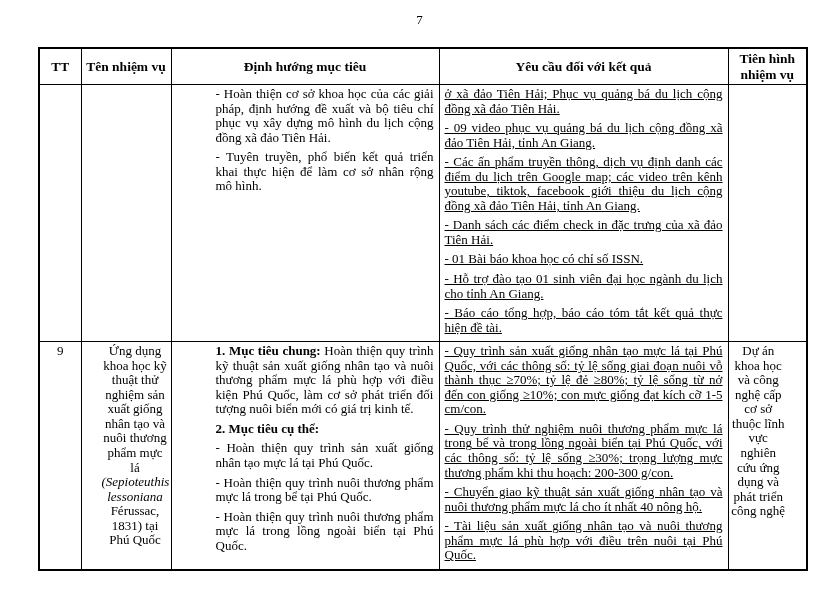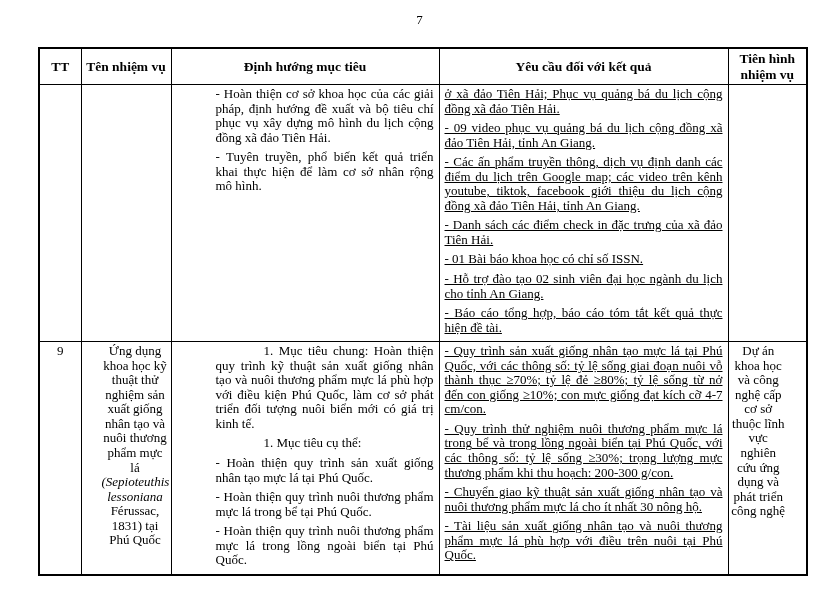--- a/index.html
+++ b/index.html
@@ -43,21 +43,21 @@
     padding: 2px 5px 1px 5px;
   }
   td p { margin: 0 0 5px 0; }
   .col-tt   { text-align: center; }
   .col-name { text-align: center; padding-left: 20px; padding-right: 2px; }
   .col-obj  { text-align: justify; padding-left: 44px; }
   .col-res  { text-align: justify; text-decoration: underline; }
   .col-type { text-align: center; padding-left: 2px; padding-right: 20px; }
   tbody tr.row-a { height: 242px; }
   tbody tr.row-b { height: 225px; }
-  .seg-b { font-weight: normal; margin-left: 48px; }
+  .seg-b { font-weight: bold; }
   .seg-i { font-style: italic; }
 </style>
 </head>
 <body>
 
 <div class="page-number">7</div>
 
 <table class="task-table">
   <colgroup>
     <col style="width:42px">
@@ -82,43 +82,43 @@
         <td class="col-obj">
           <p><span>- Hoàn thiện cơ sở khoa học của các giải pháp, định hướng đề xuất và bộ tiêu chí phục vụ xây dựng mô hình du lịch cộng đồng xã đảo Tiên Hải.</span></p>
           <p><span>- Tuyên truyền, phổ biến kết quả triển khai thực hiện để làm cơ sở nhân rộng mô hình.</span></p>
         </td>
         <td class="col-res">
           <p><span>ở xã đảo Tiên Hải; Phục vụ quảng bá du lịch cộng đồng xã đảo Tiên Hải.</span></p>
           <p><span>- 09 video phục vụ quảng bá du lịch cộng đồng xã đảo Tiên Hải, tỉnh An Giang.</span></p>
           <p><span>- Các ấn phẩm truyền thông, dịch vụ định danh các điểm du lịch trên Google map; các video trên kênh youtube, tiktok, facebook giới thiệu du lịch cộng đồng xã đảo Tiên Hải, tỉnh An Giang.</span></p>
           <p><span>- Danh sách các điểm check in đặc trưng của xã đảo Tiên Hải.</span></p>
           <p><span>- 01 Bài báo khoa học có chỉ số ISSN.</span></p>
-          <p><span>- Hỗ trợ đào tạo 02 sinh viên đại học ngành du lịch cho tỉnh An Giang.</span></p>
+          <p><span>- Hỗ trợ đào tạo 01 sinh viên đại học ngành du lịch cho tỉnh An Giang.</span></p>
           <p><span>- Báo cáo tổng hợp, báo cáo tóm tắt kết quả thực hiện đề tài.</span></p>
         </td>
         <td class="col-type"></td>
       </tr>
       <tr class="row-b">
         <td class="col-tt">
           <p><span>9</span></p>
         </td>
         <td class="col-name">
           <p><span>Ứng dụng khoa học kỹ thuật thử nghiệm sản xuất giống nhân tạo và nuôi thương phẩm mực lá </span><span class="seg-i">(Sepioteuthis lessoniana</span><span> Férussac, 1831) tại Phú Quốc</span></p>
         </td>
         <td class="col-obj">
           <p><span class="seg-b">1. Mục tiêu chung:</span><span> Hoàn thiện quy trình kỹ thuật sản xuất giống nhân tạo và nuôi thương phẩm mực lá phù hợp với điều kiện Phú Quốc, làm cơ sở phát triển đối tượng nuôi biển mới có giá trị kinh tế.</span></p>
-          <p><span class="seg-b">1. Mục tiêu cụ thể:</span></p>
+          <p><span class="seg-b">2. Mục tiêu cụ thể:</span></p>
           <p><span>- Hoàn thiện quy trình sản xuất giống nhân tạo mực lá tại Phú Quốc.</span></p>
           <p><span>- Hoàn thiện quy trình nuôi thương phẩm mực lá trong bể tại Phú Quốc.</span></p>
           <p><span>- Hoàn thiện quy trình nuôi thương phẩm mực lá trong lồng ngoài biển tại Phú Quốc.</span></p>
         </td>
         <td class="col-res">
-          <p><span>- Quy trình sản xuất giống nhân tạo mực lá tại Phú Quốc, với các thông số: tỷ lệ sống giai đoạn nuôi vỗ thành thục ≥70%; tỷ lệ đẻ ≥80%; tỷ lệ sống từ nở đến con giống ≥10%; con mực giống đạt kích cỡ 4-7 cm/con.</span></p>
+          <p><span>- Quy trình sản xuất giống nhân tạo mực lá tại Phú Quốc, với các thông số: tỷ lệ sống giai đoạn nuôi vỗ thành thục ≥70%; tỷ lệ đẻ ≥80%; tỷ lệ sống từ nở đến con giống ≥10%; con mực giống đạt kích cỡ 1-5 cm/con.</span></p>
           <p><span>- Quy trình thử nghiệm nuôi thương phẩm mực lá trong bể và trong lồng ngoài biển tại Phú Quốc, với các thông số: tỷ lệ sống ≥30%; trọng lượng mực thương phẩm khi thu hoạch: 200-300 g/con.</span></p>
-          <p><span>- Chuyển giao kỹ thuật sản xuất giống nhân tạo và nuôi thương phẩm mực lá cho ít nhất 30 nông hộ.</span></p>
+          <p><span>- Chuyển giao kỹ thuật sản xuất giống nhân tạo và nuôi thương phẩm mực lá cho ít nhất 40 nông hộ.</span></p>
           <p><span>- Tài liệu sản xuất giống nhân tạo và nuôi thương phẩm mực lá phù hợp với điều trên nuôi tại Phú Quốc.</span></p>
         </td>
         <td class="col-type">
           <p><span>Dự án khoa học và công nghệ cấp cơ sở thuộc lĩnh vực nghiên cứu ứng dụng và phát triển công nghệ</span></p>
         </td>
       </tr>
     </tbody>
 </table>
 
 </body></html>

